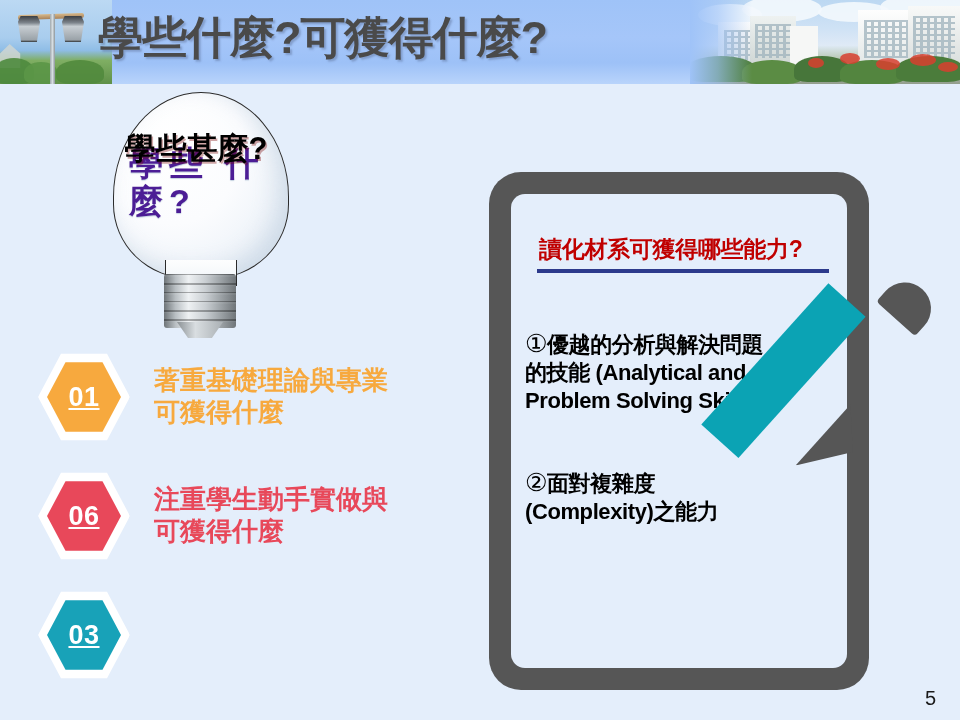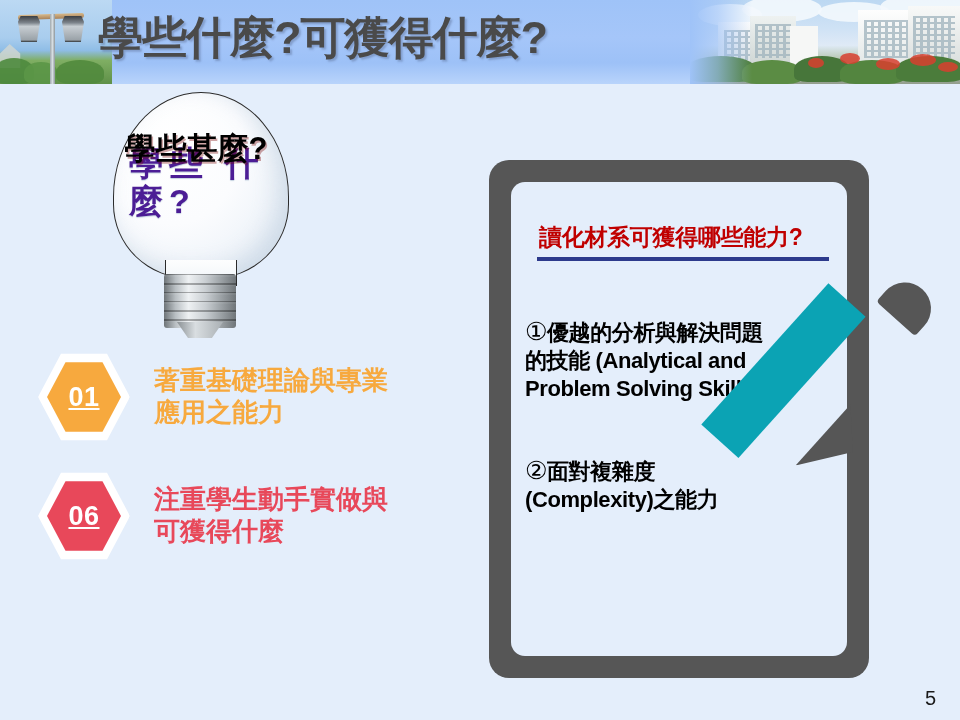--- a/index.html
+++ b/index.html
@@ -133,22 +133,22 @@
     display:flex;align-items:center;justify-content:center;
     color:#ffffff;font-size:27px;font-weight:bold;letter-spacing:.5px;text-decoration:underline;
   }
   .hex-text{
     margin-left:24px;font-size:26px;font-weight:bold;line-height:1.22;
     white-space:pre-line;
   }
 
   
   .tablet{
-    position:absolute;left:489px;top:160px;width:380px;height:518px;
-    background:#565656;border-radius:20px;
+    position:absolute;left:489px;top:172px;width:380px;height:518px;
+    background:#565656;border-radius:32px;
   }
   .tablet-screen{
     position:absolute;left:22px;top:22px;width:336px;height:474px;
     background:#e4eefb;border-radius:14px;padding:0;overflow:hidden;
   }
   .panel-title{
     position:absolute;left:28px;top:40px;width:290px;
     font-size:23px;font-weight:bold;color:#c00000;white-space:nowrap;
     letter-spacing:-.3px;
   }
@@ -249,35 +249,41 @@
 <div class="bulb-headline" style="position:absolute;left:100px;top:128px;">學些甚麼?</div>
 
 <div class="hex-row" style="left:38px;top:351px;">
   <div class="hex-wrap">
     <div class="hex-outer"></div>
     <div class="hex-inner" style="background:#f7a93e;">
       <span>01</span>
     </div>
   </div>
   <div class="hex-text" style="color:#f7a93e;">著重基礎理論與專業
-應用之能力</div>
+可獲得什麼</div>
 </div>
 
 <div class="hex-row" style="left:38px;top:470px;">
   <div class="hex-wrap">
     <div class="hex-outer"></div>
     <div class="hex-inner" style="background:#e8485a;">
       <span>06</span>
     </div>
   </div>
   <div class="hex-text" style="color:#e8485a;">注重學生動手實做與
 可獲得什麼</div>
 </div>
 
 <div class="hex-row" style="left:38px;top:589px;">
+  <div class="hex-wrap">
+    <div class="hex-outer"></div>
+    <div class="hex-inner" style="background:#18a2b8;">
+      <span>03</span>
+    </div>
+  </div>
 </div>
 
 <div class="tablet">
   <div class="tablet-screen">
     <div class="panel-title">讀化材系可獲得哪些能力?</div>
     <div class="panel-rule"></div>
 
     <div class="panel-item i1">
       <span class="circled">①</span><span>優越的分析與解決問題
 的技能 (Analytical and

